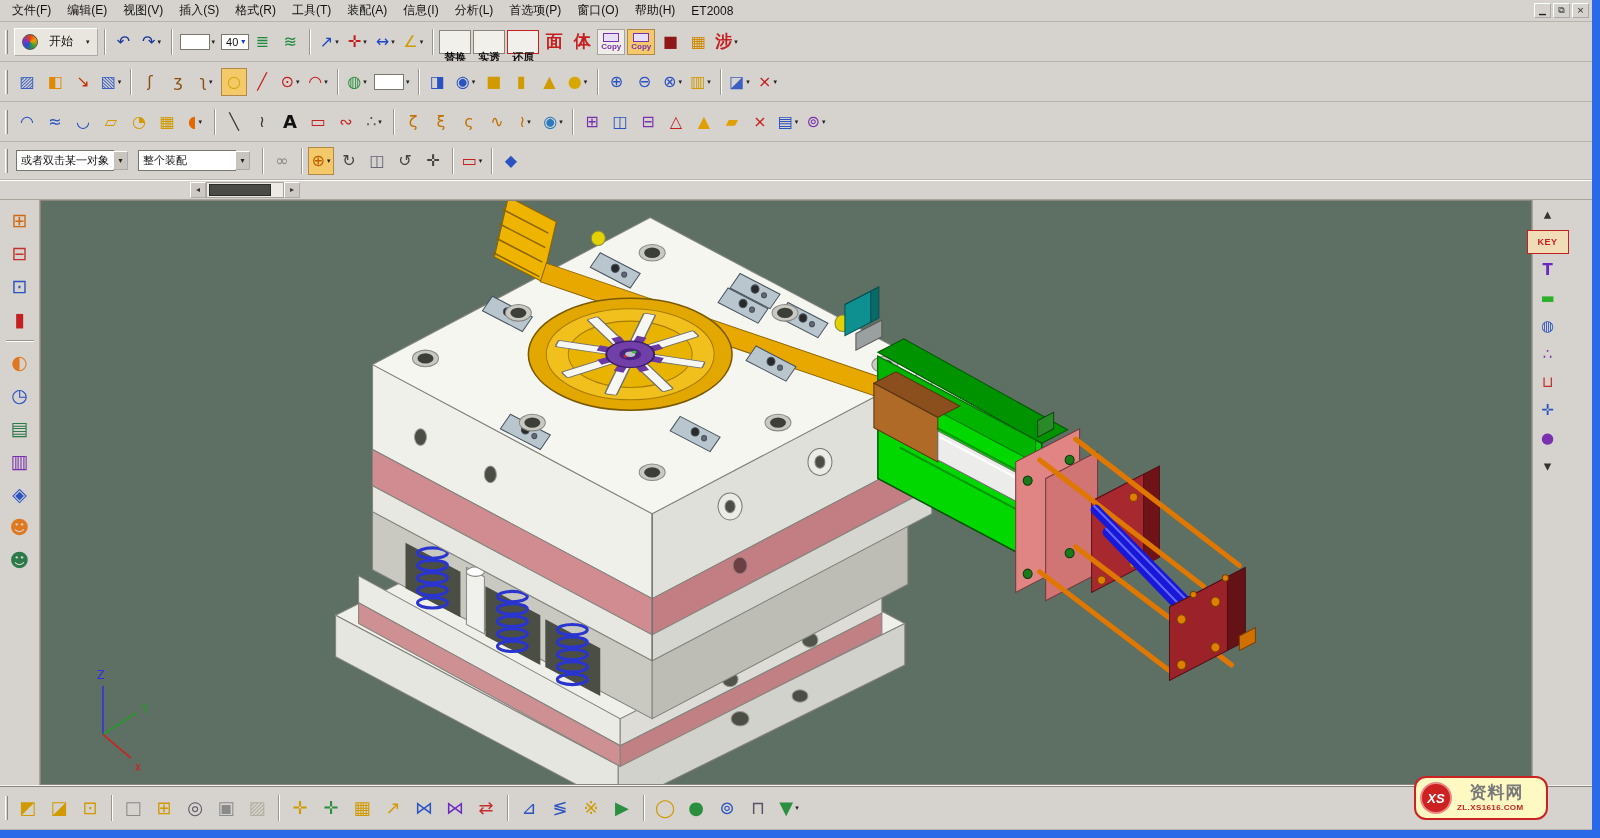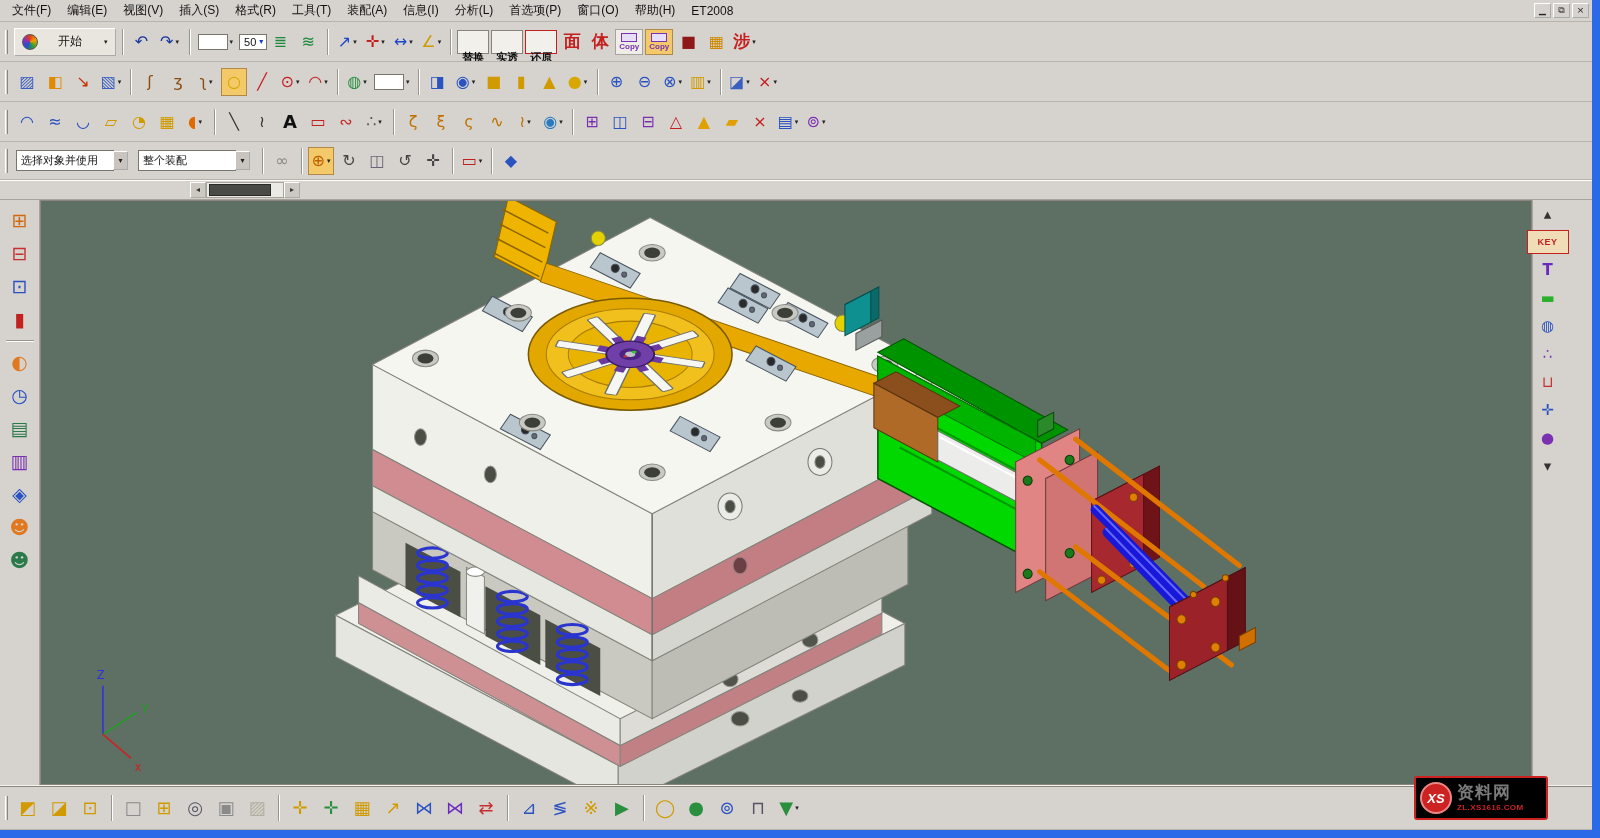--- a/index.html
+++ b/index.html
@@ -36,21 +36,21 @@
   .grip { width:3px; height:24px; border-left:1px solid #fff; border-right:1px solid #8a867e; margin:0 4px 0 1px; }
   .tsep { width:1px; height:26px; background:#9a968e; box-shadow:1px 0 0 #ffffff; margin:0 4px; flex:0 0 1px; }
   .tbtn {
     min-width:26px; height:28px; display:inline-flex; align-items:center; justify-content:center;
     border:1px solid transparent; padding:0 1px; cursor:default; position:relative; flex:0 0 auto;
   }
   .tbtn.active { background:#f3c96a; border:1px solid #b0884a; }
   .glyph { font-family:"DejaVu Sans",sans-serif; font-size:16px; line-height:1; }
   .glyph.big { font-size:18px; font-weight:bold; }
   .dd { font-size:7px; color:#222; margin-left:2px; align-self:center; }
-  .k-start { border:1px outset #fff; background:#e9e6df; padding:0 7px; gap:20px; }
+  .k-start { border:1px outset #fff; background:#e9e6df; padding:0 7px; gap:11px; }
   .start-ico { width:16px; height:16px; border-radius:50%;
     background:conic-gradient(#e04010,#f0a000,#30a030,#2050d0,#8a30c0,#e04010); border:1px solid #555; }
   .k-start .tlabel { font-size:12px; }
   .wbox { width:30px; height:16px; background:#fff; border:1px solid #7a766e; display:inline-block; }
   .k-combo .tlabel { background:#fff; border:1px solid #7a766e; padding:1px 10px 1px 4px; font-size:11px; min-width:26px; }
   .k-combo .dd { color:#1040c0; font-size:8px; margin-left:-8px; }
   .k-combo-wide { margin-right:4px; }
   .k-combo-wide .tlabel { background:#fff; border:1px solid #7a766e; padding:2px 4px; font-size:11px; min-width:98px; text-align:left; }
   .k-combo-wide .dd { background:#c9c5be; border:1px outset #fff; width:15px; height:19px; display:inline-flex; align-items:center; justify-content:center; font-size:8px; margin-left:-1px; }
   .k-textbtn { background:#f2f0ea; border:1px solid #88847c; height:24px; padding:0 4px; }
@@ -96,22 +96,22 @@
   .rightbar .tbtn { width:24px; height:24px; min-width:24px; }
   .rightbar .glyph { font-size:15px; }
   .rightfill { flex:1 1 auto; }
   
   .bottombar { flex:0 0 45px; height:45px; border-top:1px solid #f5f3ee; box-shadow:inset 0 1px 0 #8a867e; }
   .bottombar .tbtn { min-width:28px; height:30px; }
   .bottombar .glyph { font-size:18px; }
   
   .watermark {
     position:absolute; right:44px; bottom:10px; width:134px; height:44px; z-index:60;
-    background:#000000; border:2px solid #cc2222; border-radius:3px;
-    display:flex; align-items:center; padding:2px 4px; gap:5px;
+    background:#fef9c3; border:2px solid #cc2222; border-radius:12px;
+    display:flex; align-items:center; padding:2px 4px; gap:5px;text-align:right;
   }
   .wm-logo {
     width:32px; height:32px; border-radius:50%; background:#cc2222; flex:0 0 32px;
     display:flex; align-items:center; justify-content:center;
     color:#fff; font-style:italic; font-weight:bold; font-size:13px;
     border:2px solid #e88; 
   }
   .wm-title { font-size:17px; font-weight:bold; color:#7a7a7a; line-height:1.1; letter-spacing:1px; }
   .wm-url { font-size:8px; color:#cc2222; font-weight:bold; letter-spacing:0.4px; }
 </style>
@@ -164,21 +164,21 @@
         <span class="tbtn">
           <span class="glyph" style="color: rgb(22, 51, 158);">↷</span>
           <span class="dd">▾</span>
         </span>
         <span class="tsep"></span>
         <span class="tbtn k-whitebox">
           <span class="wbox"></span>
           <span class="dd">▾</span>
         </span>
         <span class="tbtn k-combo">
-          <span class="tlabel">50</span>
+          <span class="tlabel">40</span>
           <span class="dd">▾</span>
         </span>
         <span class="tbtn">
           <span class="glyph" style="color: rgb(29, 138, 60);">≣</span>
         </span>
         <span class="tbtn">
           <span class="glyph" style="color: rgb(29, 138, 60);">≋</span>
         </span>
         <span class="tsep"></span>
         <span class="tbtn">
@@ -426,21 +426,21 @@
           <span class="glyph" style="color: rgb(122, 48, 176);">⊚</span>
           <span class="dd">▾</span>
         </span>
       </div>
   </div>
 
   <div class="toolbar selbar">
     <span class="grip"></span>
     <div style="display:flex;align-items:center;gap:2px;">
         <span class="tbtn k-combo-wide">
-          <span class="tlabel">选择对象并使用</span>
+          <span class="tlabel">或者双击某一对象</span>
           <span class="dd">▾</span>
         </span>
         <span class="tbtn k-combo-wide">
           <span class="tlabel">整个装配</span>
           <span class="dd">▾</span>
         </span>
         <span class="tsep"></span>
         <span class="tbtn">
           <span class="glyph" style="color: rgb(138, 138, 138);">∞</span>
         </span>

